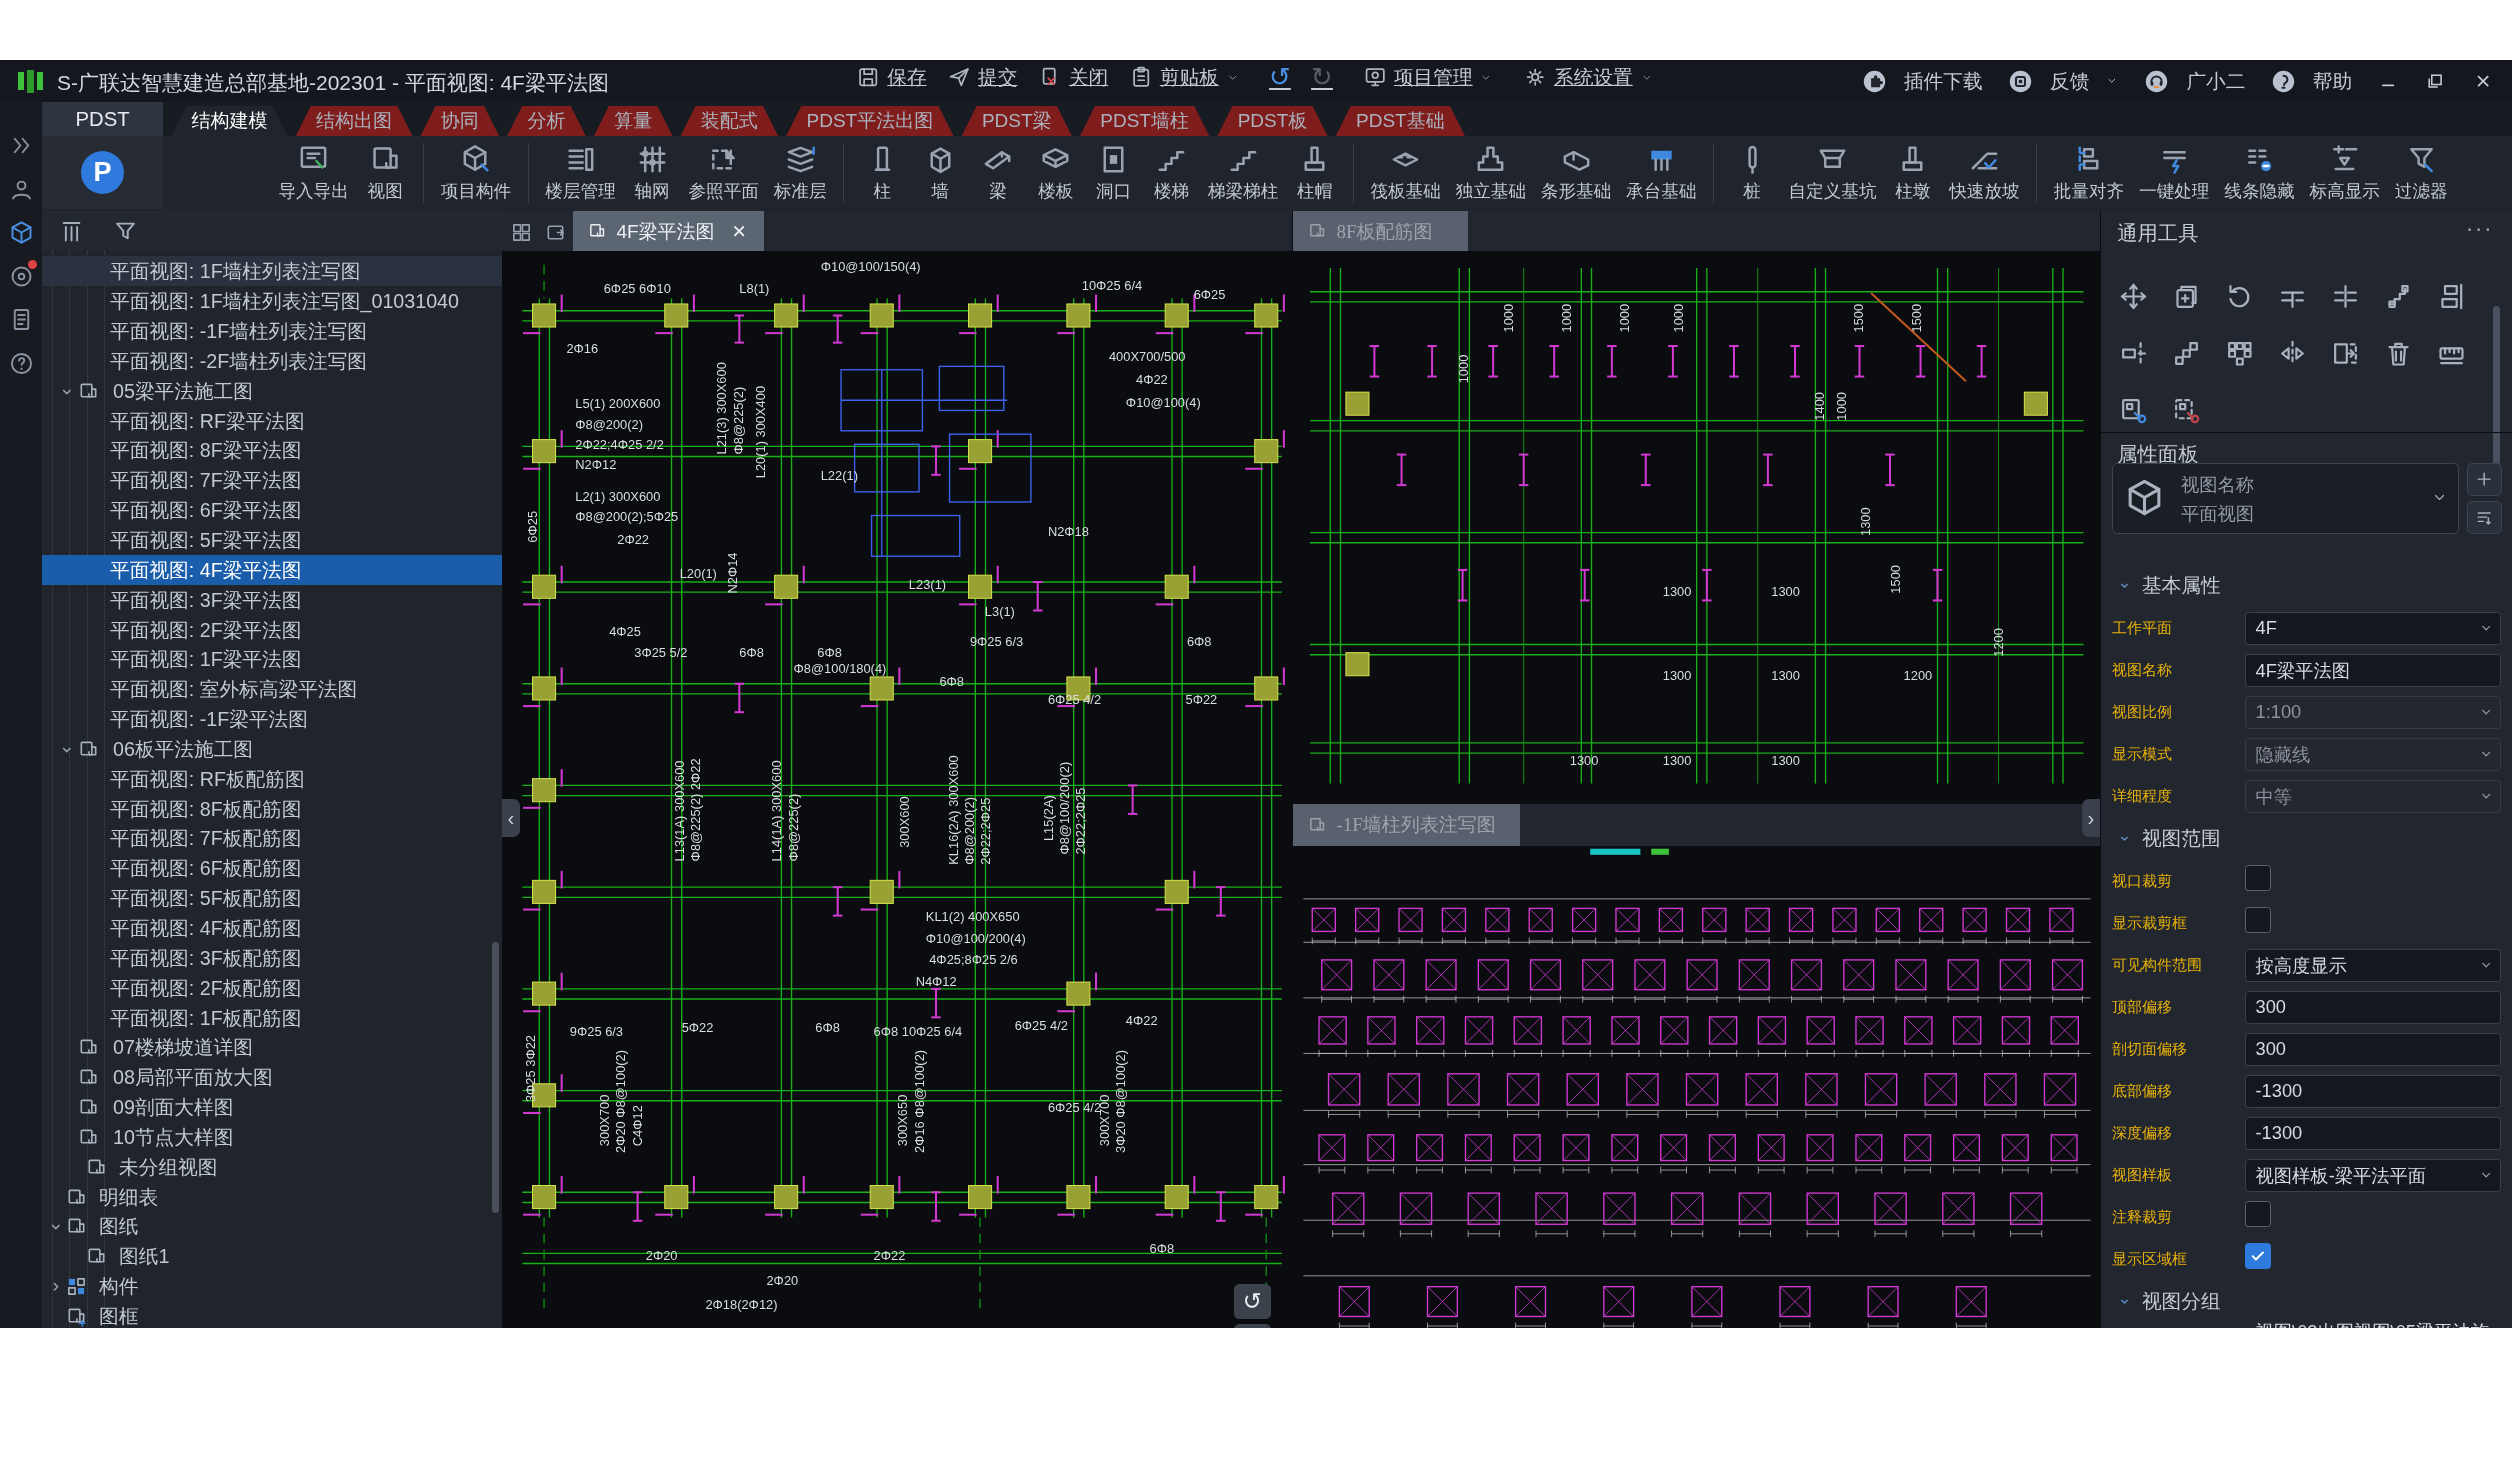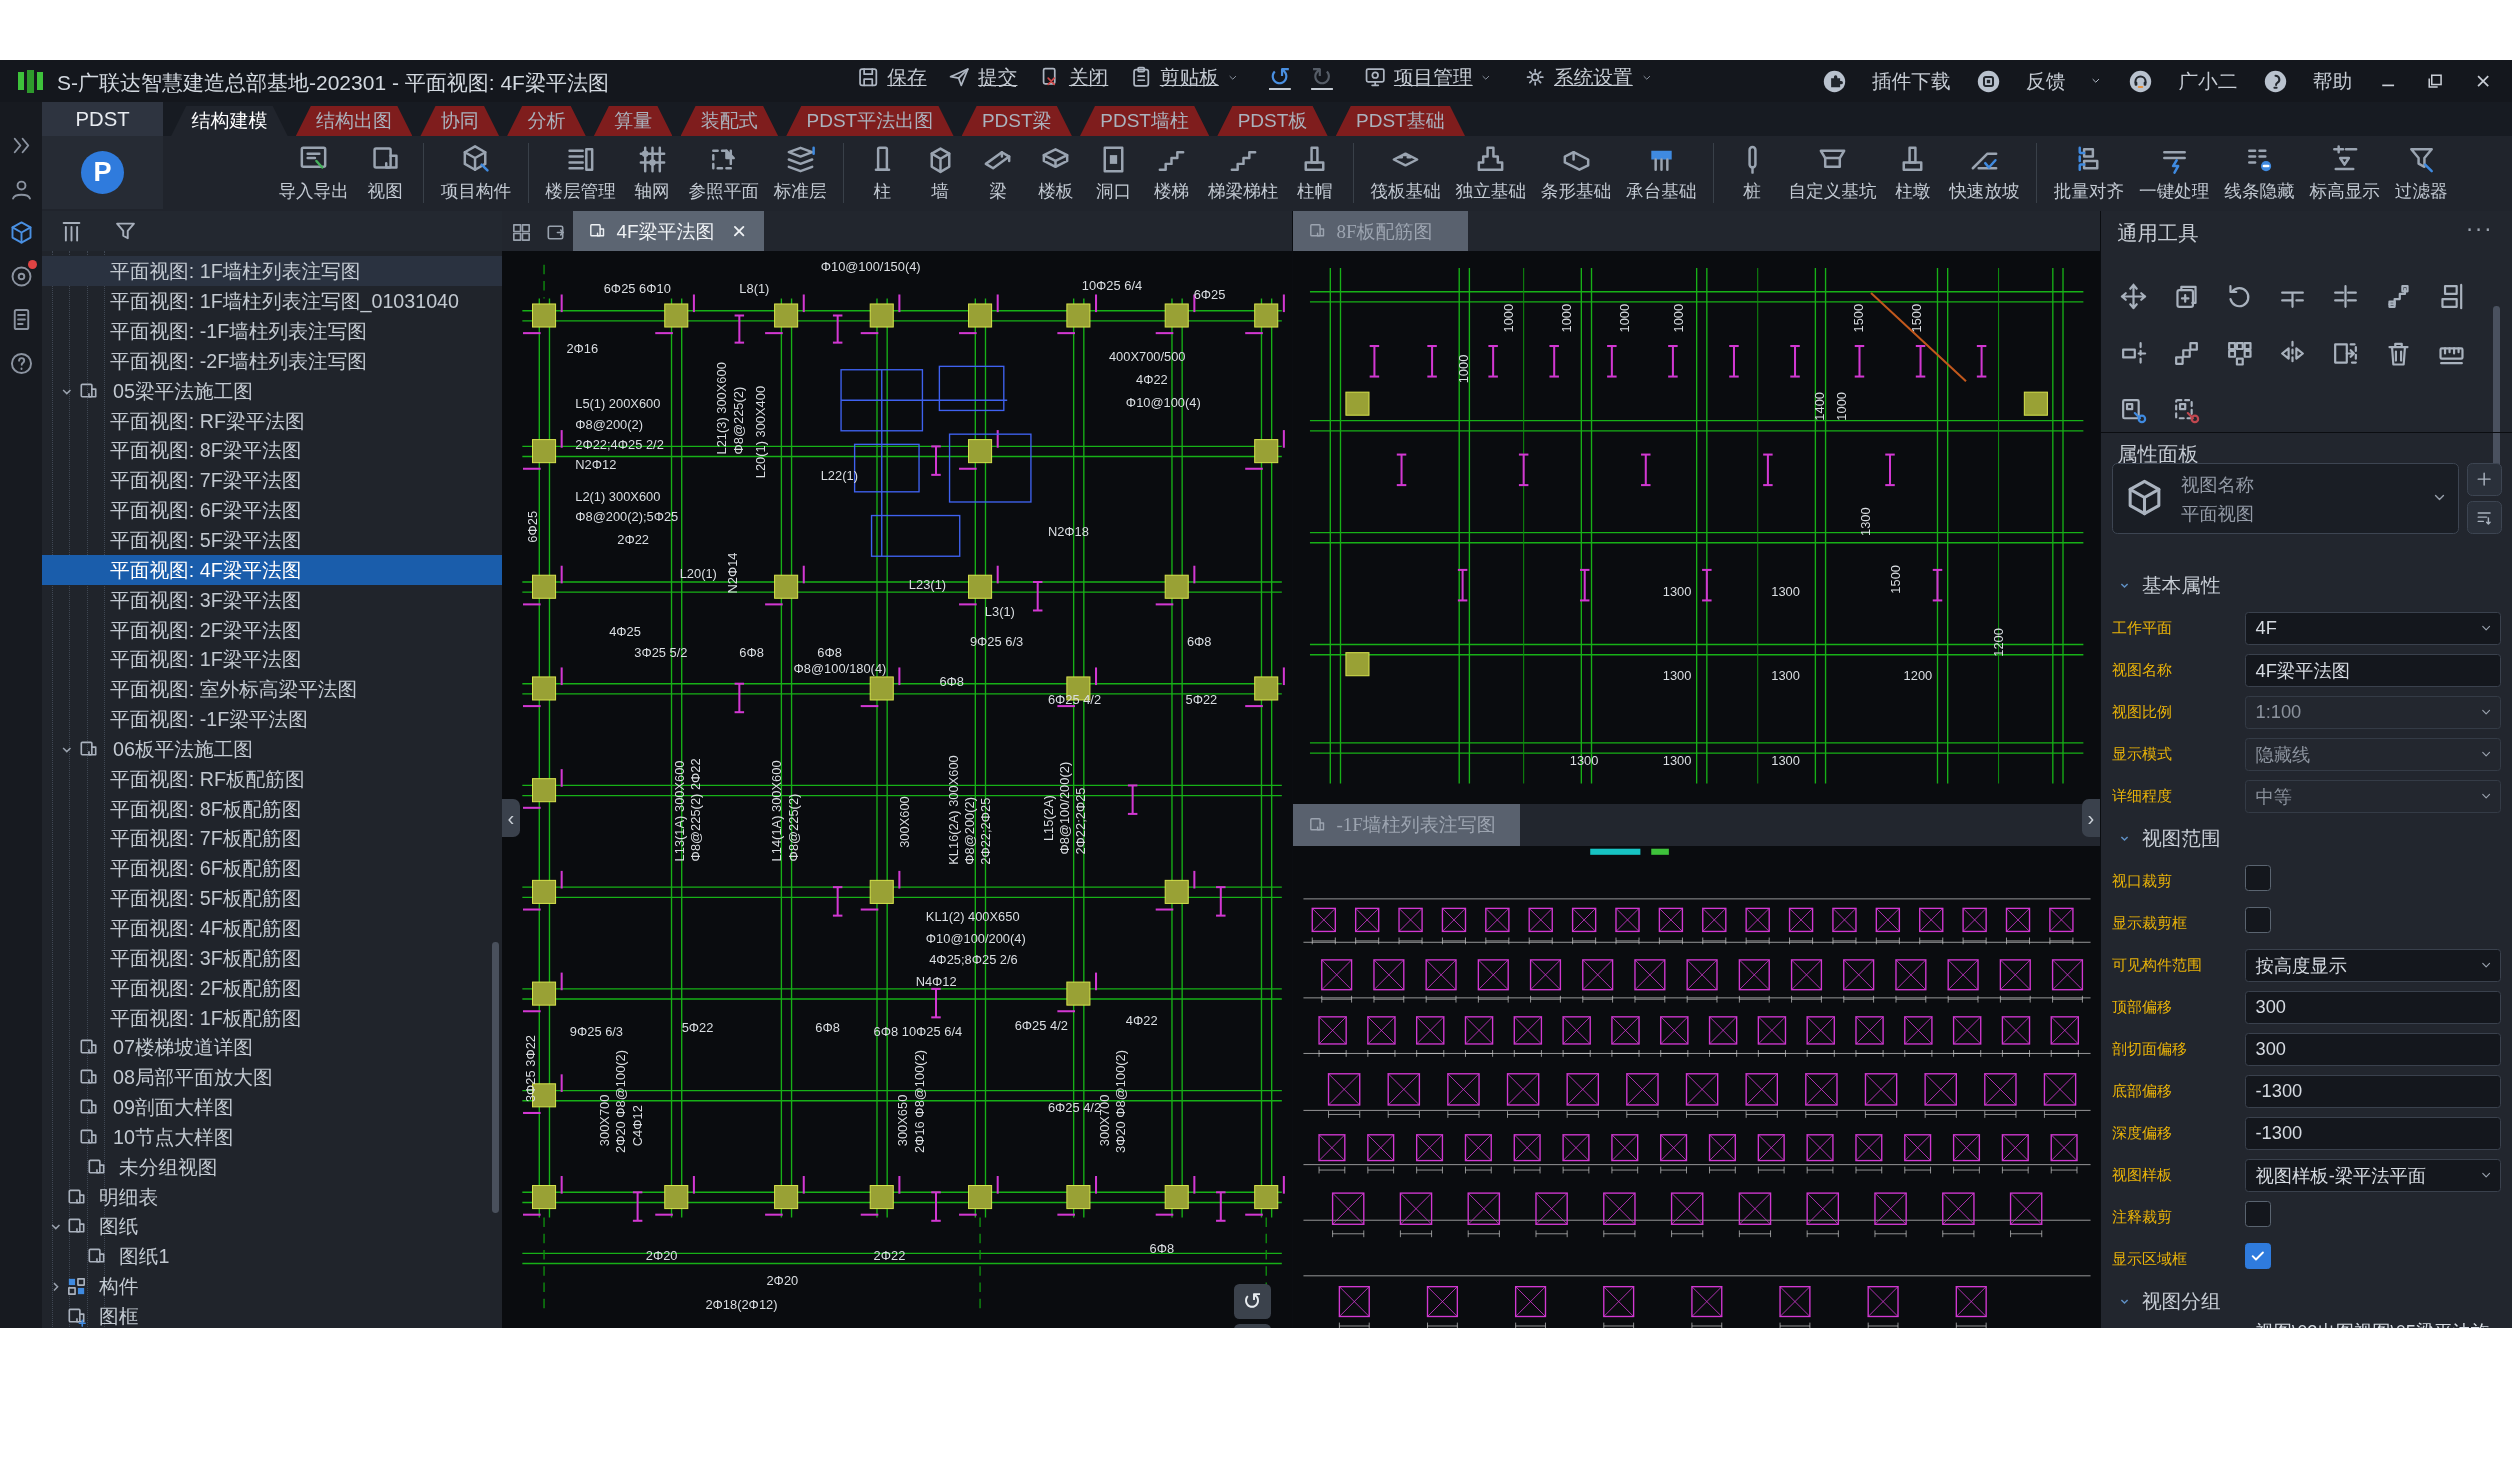--- a/index.html
+++ b/index.html
@@ -11,21 +11,21 @@
   .tb-logo{position:absolute;left:17.6px;top:9.5px;width:30px;height:23px;}
   .tb-logo i{position:absolute;width:6.8px;background:#3ec23b;}
   .tb-title{position:absolute;left:57px;top:8.8px;font-size:21px;color:#d3d9e0;white-space:nowrap;}
   .tb-quick{position:absolute;left:856px;top:4px;height:42px;display:flex;align-items:flex-start;gap:20.3px;text-decoration:underline;}
   .tb-item{display:flex;align-items:center;gap:6.8px;font-size:19.7px;color:#c6ccd4;cursor:default;}
   .tb-item svg{color:#aeb6c2;}
   .tb-chev svg{width:13.6px;height:13.6px;color:#8d95a1;}
   .tb-undo{font-size:26px;color:#4a90e2;line-height:1;}
   .tb-redo{font-size:26px;color:#565d67;line-height:1;}
   .tb-right{position:absolute;right:17.6px;top:0;height:42px;display:flex;align-items:center;gap:24.4px;}
-  .tb-circ{display:flex;align-items:center;gap:24px;font-size:19.7px;color:#c6ccd4;}
+  .tb-circ{display:flex;align-items:center;gap:16px;font-size:19.7px;color:#c6ccd4;}
   .tb-circ svg{color:#b9c2ce;}
   .winbtn{width:23px;height:23px;display:flex;align-items:center;justify-content:center;color:#c9ced6;}
   
   .ribbontabs{position:absolute;left:42px;top:42px;width:2470px;height:34px;background:#171b22;display:flex;align-items:flex-end;}
   .apptab{width:121px;height:34px;background:#2e3440;color:#e8ecf1;font-size:20.3px;display:flex;align-items:center;justify-content:center;}
   .rtab{height:30px;margin-left:8.1px;padding:0 20.3px;display:flex;align-items:center;font-size:19px;color:#aab2bd;
         background:#7f1d1d;clip-path:polygon(15px 0,calc(100% - 15px) 0,100% 100%,0 100%);}
   .rtab.active{background:#20242c;color:#ffffff;}
   .ribbonbody{position:absolute;left:42px;top:76px;width:2470px;height:75px;background:#20242c;border-bottom:1.4px solid #0b0d11;}
   .pdstpane{position:absolute;left:0;top:0;width:121px;height:73px;background:#262b34;display:flex;align-items:center;justify-content:center;}

